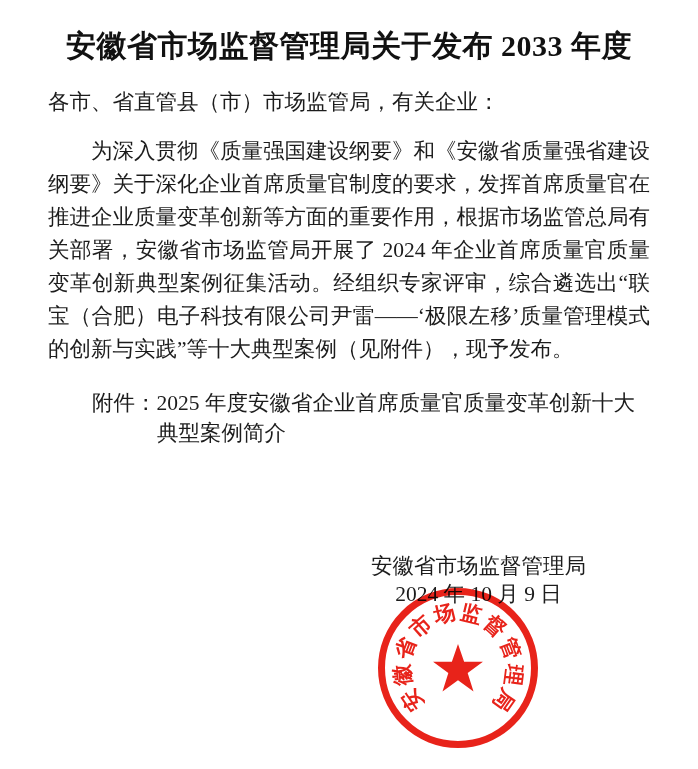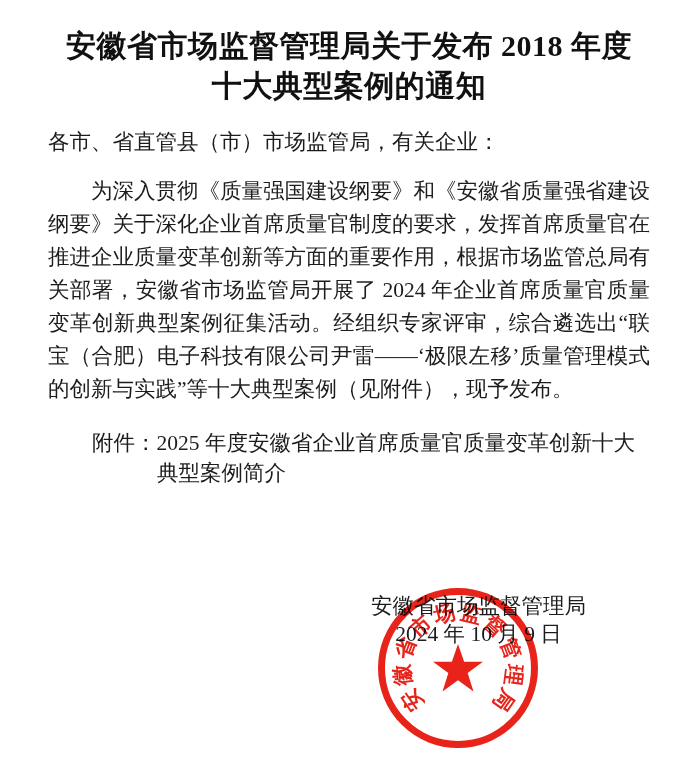--- a/index.html
+++ b/index.html
@@ -77,22 +77,21 @@
     line-height:24px;
     font-family:"Liberation Serif","DejaVu Serif",serif;
   }
 </style>
 </head>
 <body>
 
 <div class="page">
 
   <div class="doc-title">
-    <div>安徽省市场监督管理局关于发布 2018 年度</div>
-    <div>十大典型案例的通知</div>
+    <div>安徽省市场监督管理局关于发布 2033 年度</div>
   </div>
 
   <div class="salutation">各市、省直管县（市）市场监管局，有关企业：</div>
 
   <div class="para">为深入贯彻《质量强国建设纲要》和《安徽省质量强省建设纲要》关于深化企业首席质量官制度的要求，发挥首席质量官在推进企业质量变革创新等方面的重要作用，根据市场监管总局有关部署，安徽省市场监管局开展了 2024 年企业首席质量官质量变革创新典型案例征集活动。经组织专家评审，综合遴选出“联宝（合肥）电子科技有限公司尹雷——‘极限左移’质量管理模式的创新与实践”等十大典型案例（见附件），现予发布。</div>
 
   <div class="attachment"><span>附件：</span><span>2025 年度安徽省企业首席质量官质量变革创新十大典型案例简介</span></div>
 
   <div class="signature">
     <div>安徽省市场监督管理局</div>

